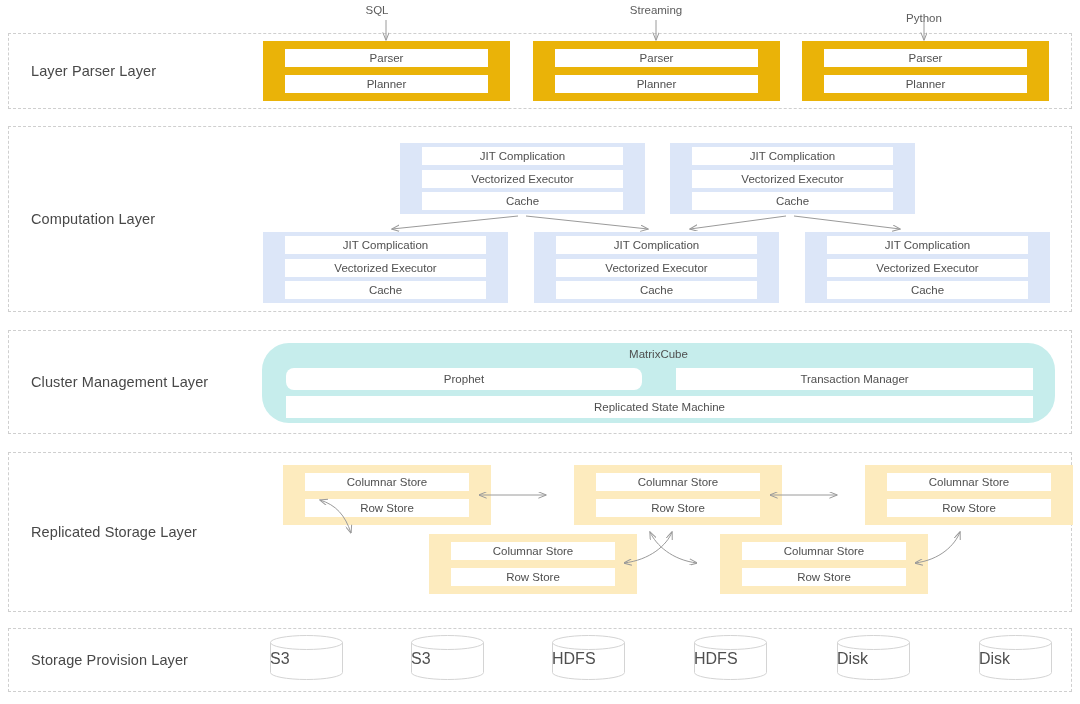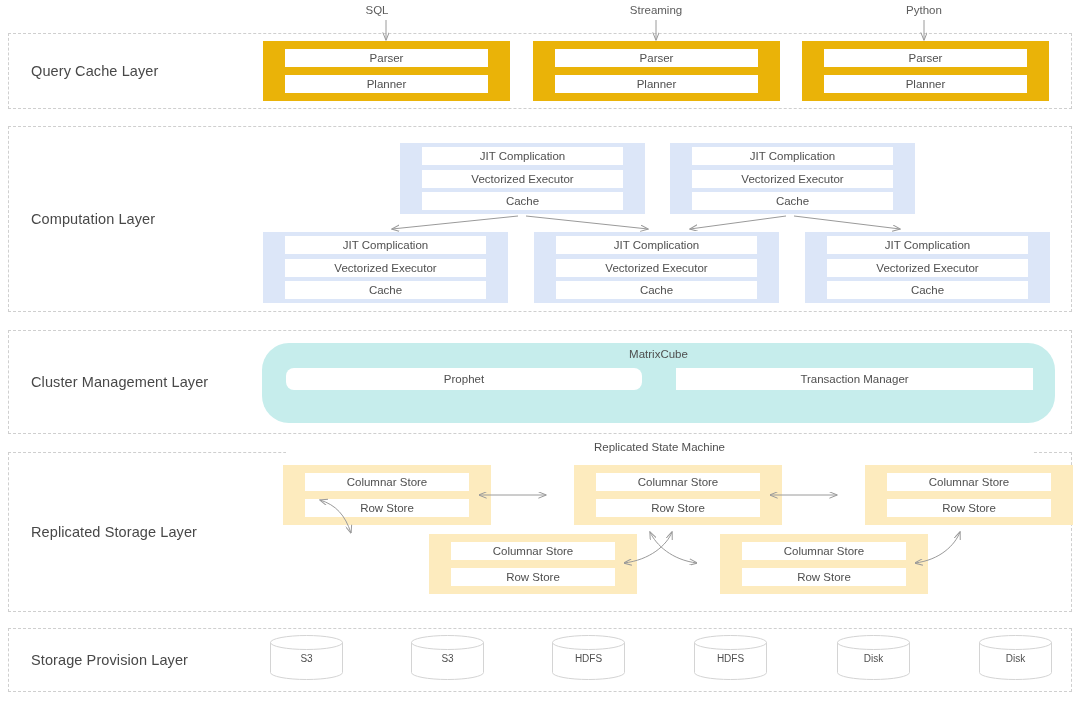--- a/index.html
+++ b/index.html
@@ -85,60 +85,59 @@
     position: absolute;
     box-sizing: border-box;
   }
   .cyl svg { display: block; }
   .cyl-label {
     position: absolute;
     left: 0;
     width: 100%;
     top: 50%;
     transform: translateY(-45%);
-    text-align: center;
-    font-size: 10px;
+    font-size: 16px;
     color: #4f4f4f;
     white-space: nowrap;
   }
 
   
   #connectors {
     position: absolute;
     left: 0;
     top: 0;
     width: 1080px;
     height: 704px;
     pointer-events: none;
   }
 </style>
 </head>
 <body>
 
 <div id="canvas">
 
   <div class="layer" id="layer-0" style="left: 8px; top: 33px; width: 1064px; height: 76px;">
-    <div class="layer-title">Query Cache Layer</div>
+    <div class="layer-title">Layer Parser Layer</div>
   </div>
   <div class="layer" id="layer-1" style="left: 8px; top: 126px; width: 1064px; height: 186px;">
     <div class="layer-title">Computation Layer</div>
   </div>
   <div class="layer" id="layer-2" style="left: 8px; top: 330px; width: 1064px; height: 104px;">
     <div class="layer-title">Cluster Management Layer</div>
   </div>
   <div class="layer" id="layer-4" style="left: 8px; top: 628px; width: 1064px; height: 64px;">
     <div class="layer-title">Storage Provision Layer</div>
   </div>
   <div class="layer" id="layer-3" style="left: 8px; top: 452px; width: 1064px; height: 160px;">
     <div class="layer-title">Replicated Storage Layer</div>
   </div>
 
   <div class="src-label" id="src-0" style="left: 377px; top: 4px;">SQL</div>
   <div class="src-label" id="src-1" style="left: 656px; top: 4px;">Streaming</div>
-  <div class="src-label" id="src-2" style="left: 924px; top: 4px;">Python</div>
+  <div class="src-label" id="src-2" style="left: 924px; top: 12px;">Python</div>
 
   <div id="nodes-host">
       <div class="group gray" style="left: 263px; top: 41px; width: 247px; height: 60px;">
         <div class="slot" style="left: 22px; width: 203px; height: 18px; top: 8px;">Parser</div>
         <div class="slot" style="left: 22px; width: 203px; height: 18px; top: 34px;">Planner</div>
       </div>
       <div class="group gray" style="left: 533px; top: 41px; width: 247px; height: 60px;">
         <div class="slot" style="left: 22px; width: 203px; height: 18px; top: 8px;">Parser</div>
         <div class="slot" style="left: 22px; width: 203px; height: 18px; top: 34px;">Planner</div>
       </div>
@@ -265,14 +264,14 @@
 
       <path d="M351,533 C345,515 336,505 320,500" marker-end="url(#ah)" marker-start="url(#ah-start)"></path>
       <path d="M624,563 C650,560 667,545 672,532" marker-end="url(#ah)" marker-start="url(#ah-start)"></path>
       <path d="M697,563 C672,560 656,545 650,532" marker-end="url(#ah)" marker-start="url(#ah-start)"></path>
       <path d="M915,563 C940,560 955,545 960,532" marker-end="url(#ah)" marker-start="url(#ah-start)"></path>
     </g>
   </svg>
 
 <div class="slot" style="position: absolute; left: 286px; top: 368px; width: 356px; height: 22px; border-radius: 8px;">Prophet</div>
     <div class="slot" style="position: absolute; left: 676px; top: 368px; width: 357px; height: 22px;">Transaction Manager</div>
-    <div class="slot" style="position: absolute; left: 286px; top: 396px; width: 747px; height: 22px; margin-top: 40px;">Replicated State Machine</div>
+    <div class="slot" style="position: absolute; left: 286px; top: 396px; width: 747px; height: 22px;">Replicated State Machine</div>
   </div>
 
 </body></html>

